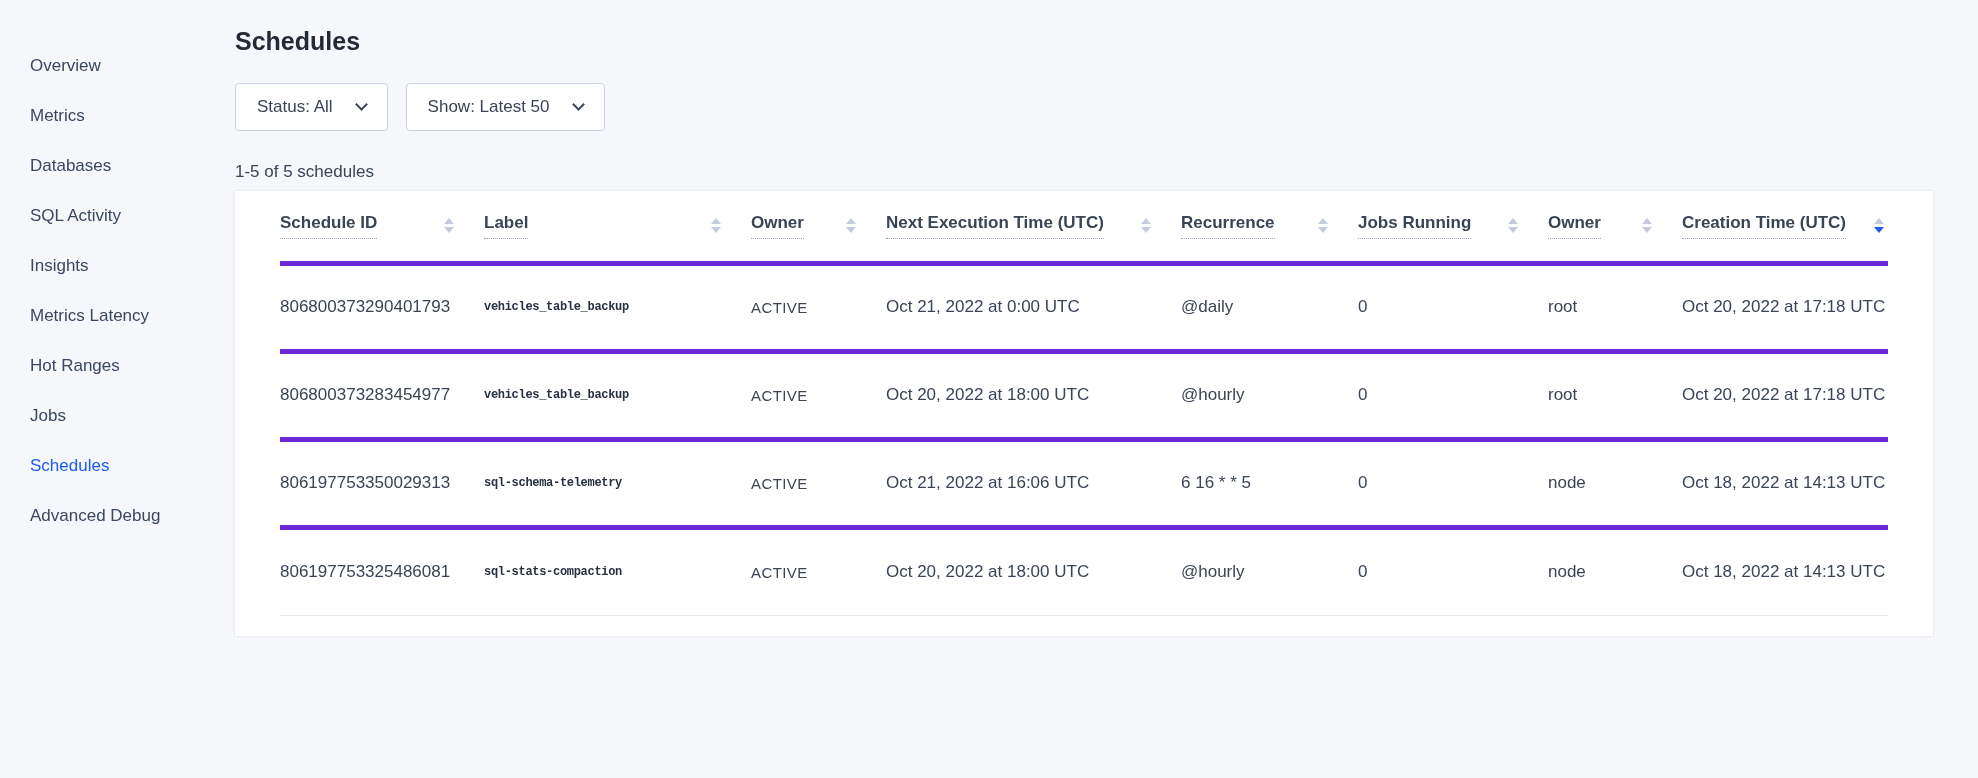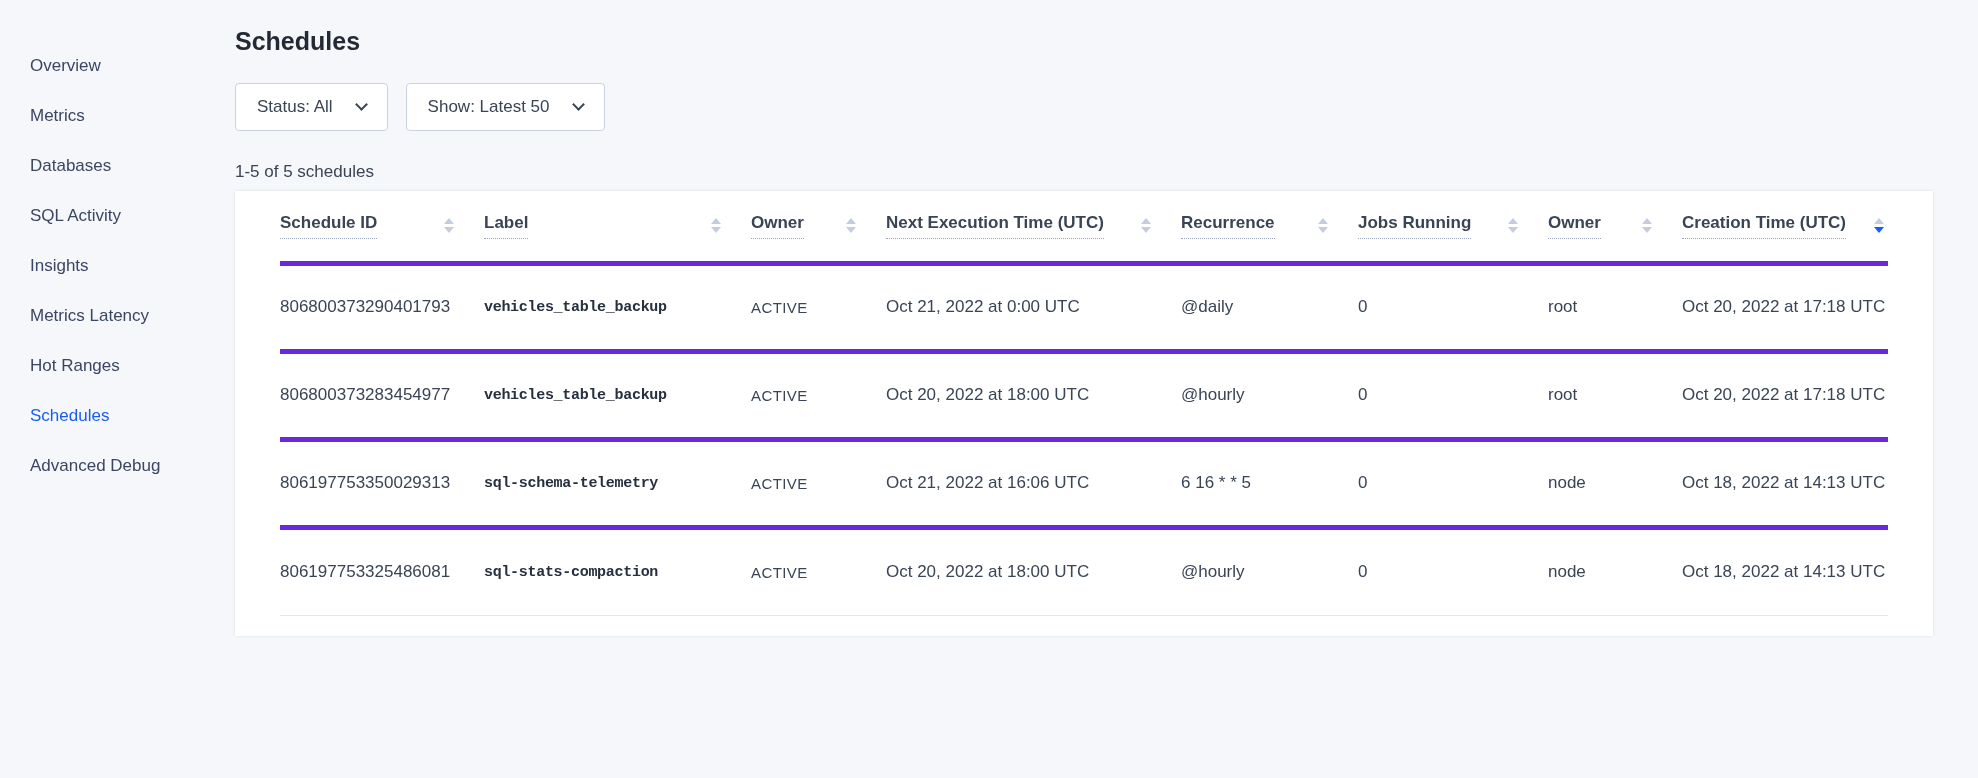--- a/index.html
+++ b/index.html
@@ -73,35 +73,36 @@
 
   tbody td {
     height: 88px; padding: 0 10px 0 0;
     border-top: 5px solid #6d28d9;
     font-size: 17px; color: #394455;
     white-space: nowrap; overflow: hidden;
   }
   tbody tr:last-child td { border-bottom: 1px solid #E2E7EE; }
   td.mono {
     font-family: "Liberation Mono", monospace;
-    font-weight: 700; font-size: 15px; color: #26303F; letter-spacing: -0.3px;
+    font-weight: 700; font-size: 12px; color: #26303F; letter-spacing: -0.3px;
   }
   td.status { font-size: 15px; letter-spacing: 0.4px; }
 </style>
 </head>
 <body>
 
 <nav class="sidebar">
   <div class="nav-item">Overview</div>
   <div class="nav-item">Metrics</div>
   <div class="nav-item">Databases</div>
   <div class="nav-item">SQL Activity</div>
   <div class="nav-item">Insights</div>
   <div class="nav-item">Metrics Latency</div>
   <div class="nav-item">Hot Ranges</div>
+  <div class="nav-item">Jobs</div>
   <div class="nav-item active">Schedules</div>
   <div class="nav-item">Advanced Debug</div>
 </nav>
 
 <main class="main">
   <h1 class="page-title">Schedules</h1>
 
   <div class="filters">
     <button class="filter-btn">
       <span>Status: All</span>

